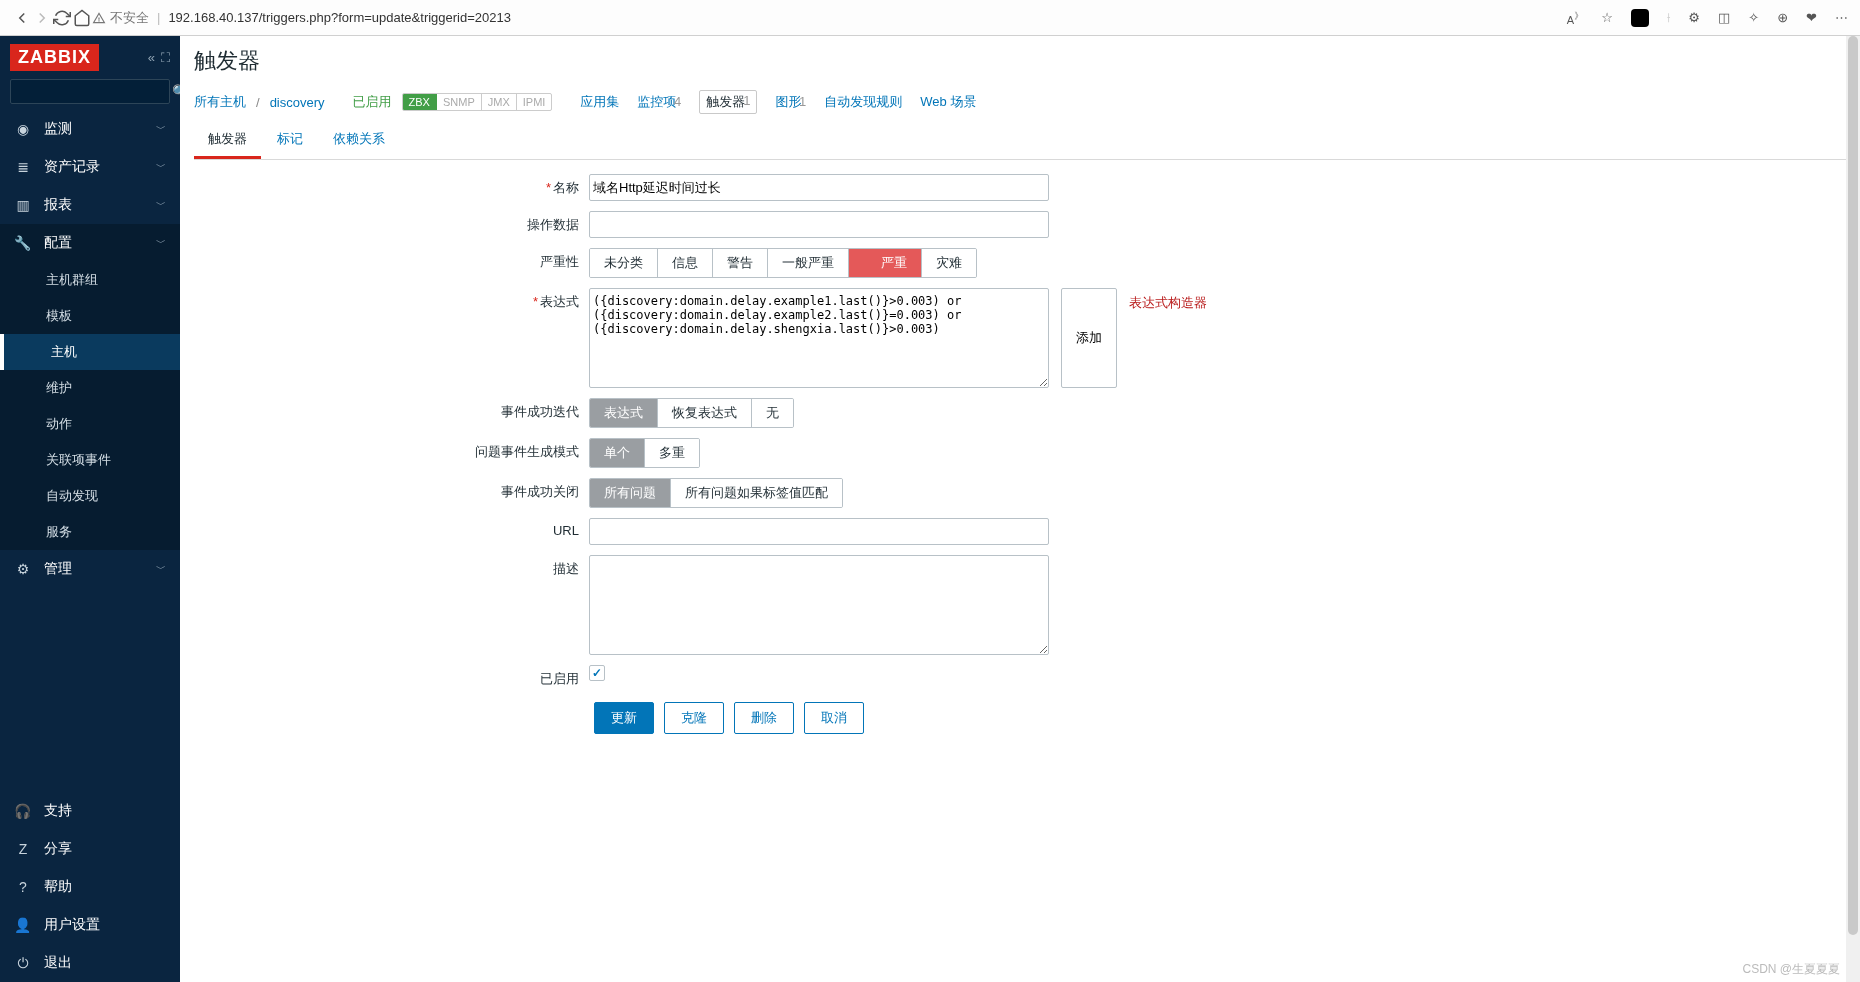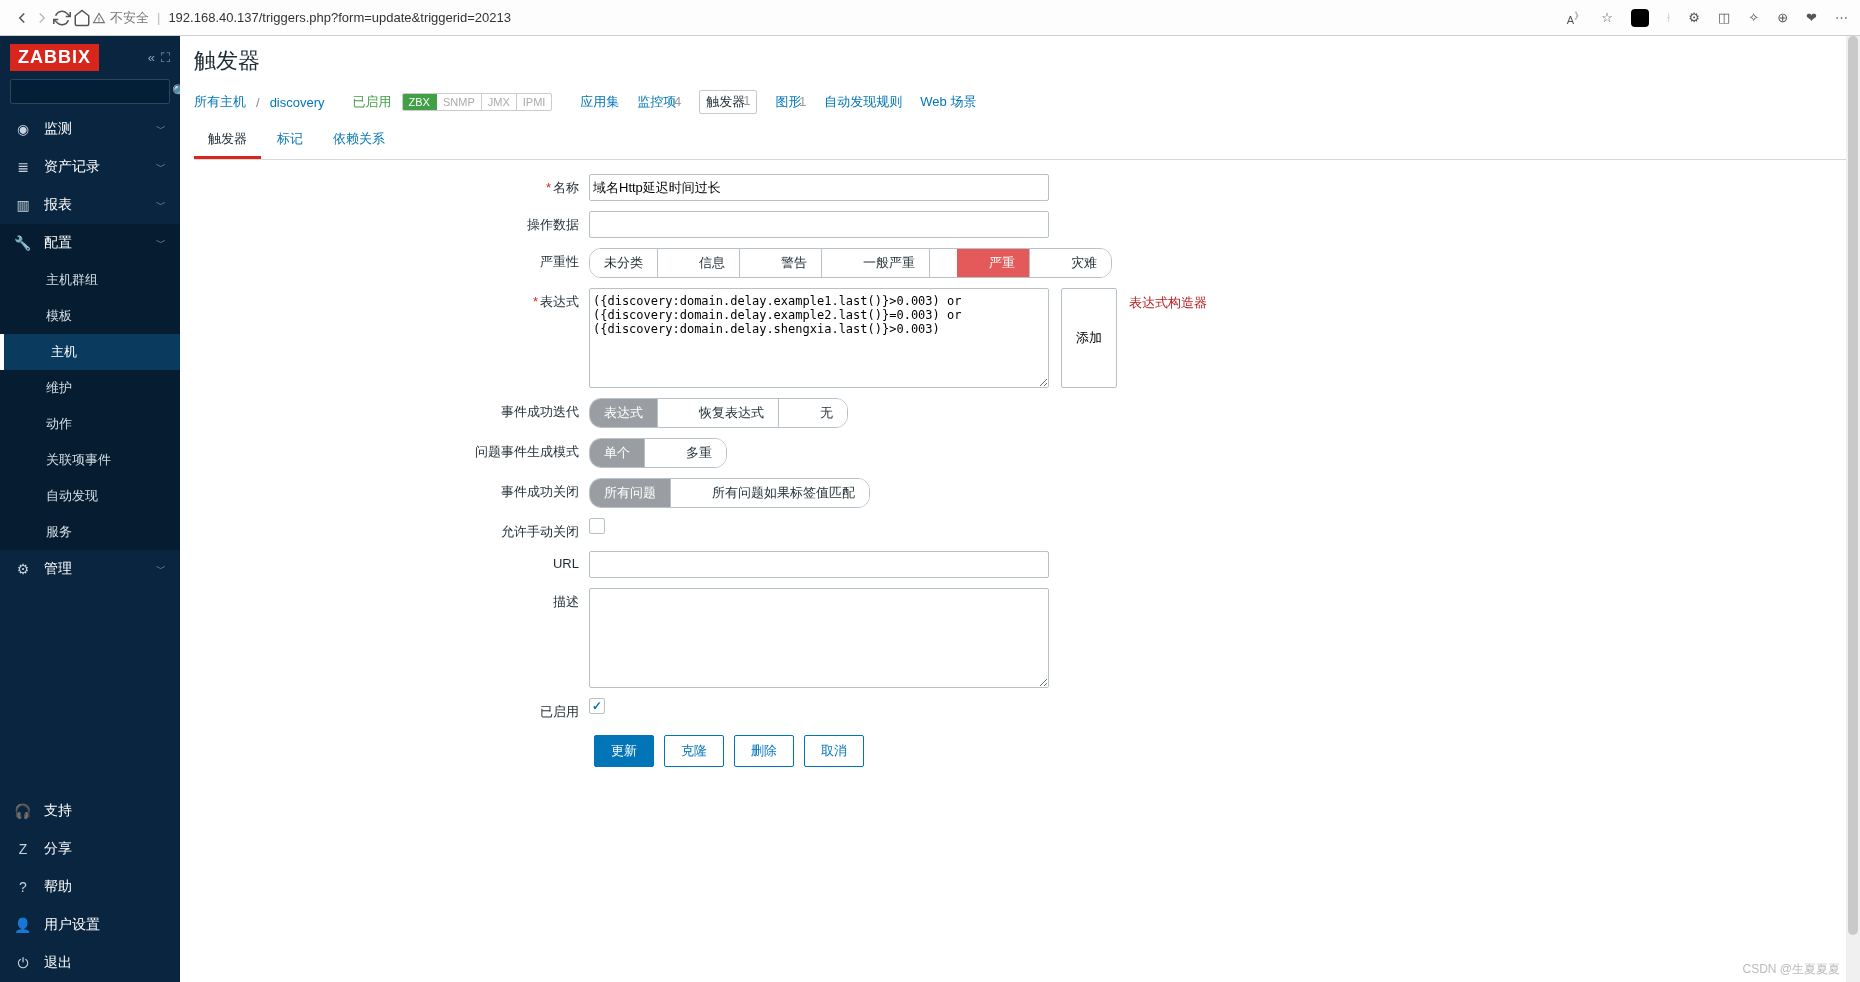--- a/index.html
+++ b/index.html
@@ -59,21 +59,21 @@
 .form { margin-top: 14px; }
 .form-row { display: flex; align-items: flex-start; margin-bottom: 10px; }
 .form-label { width: 395px; text-align: right; padding-right: 10px; padding-top: 5px; color: #1f2c33; }
 .form-label .req { color: #d9261c; margin-right: 2px; }
 .form-field { display: flex; align-items: flex-start; gap: 12px; flex-wrap: wrap; }
 .text-input { width: 460px; padding: 5px 3px; border: 1px solid #b8c1c7; border-radius: 2px; font-size: 13px; }
 textarea.text-input { font-family: monospace; font-size: 12px; resize: both; }
 .textarea-expr { height: 100px; }
 .textarea-desc { height: 100px; font-family: Arial, sans-serif; }
 
-.btn-group { display: inline-flex; border: 1px solid #b8c1c7; border-radius: 12px; overflow: hidden; gap: 27px; }
+.btn-group { display: inline-flex; border: 1px solid #b8c1c7; border-radius: 2px; overflow: hidden; }
 .btn-seg { padding: 5px 14px; background: #fff; border: none; border-right: 1px solid #b8c1c7; cursor: pointer; font-size: 13px; color: #1f2c33; }
 .btn-seg:last-child { border-right: none; }
 .btn-seg.active { background: #9a9ea2; color: #fff; }
 .btn-seg.sev-active { background: #e45959; color: #fff; padding-left: 32px; }
 
 .link { color: #b91c1c; text-decoration: none; cursor: pointer; }
 .small-btn { padding: 5px 14px; border: 1px solid #b8c1c7; background: #fff; border-radius: 2px; cursor: pointer; font-size: 13px; }
 .checkbox { width: 16px; height: 16px; border: 1px solid #b8c1c7; border-radius: 2px; display: inline-flex; align-items: center; justify-content: center; cursor: pointer; }
 .checkbox.checked::after { content: "✓"; color: #0275b8; font-size: 12px; font-weight: bold; }
 
@@ -307,26 +307,20 @@
         <div class="form-row">
           <div class="form-label"><span>事件成功关闭</span></div>
           <div class="form-field">
               <div class="btn-group" id="okc-group">
                 <button class="btn-seg active">所有问题</button>
                 <button class="btn-seg">所有问题如果标签值匹配</button>
               </div>
             </div>
         </div>
 
-        <div class="form-row">
-          <div class="form-label"><span>允许手动关闭</span></div>
-          <div class="form-field">
-              <span class="checkbox"></span>
-            </div>
-        </div>
 
         <div class="form-row">
           <div class="form-label"><span>URL</span></div>
           <div class="form-field">
               <input class="text-input" id="f-url" style="">
             </div>
         </div>
 
         <div class="form-row">
           <div class="form-label"><span>描述</span></div>

